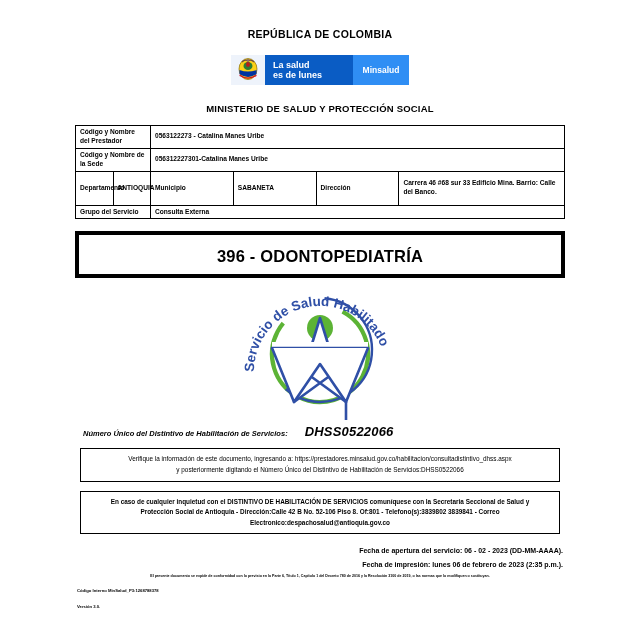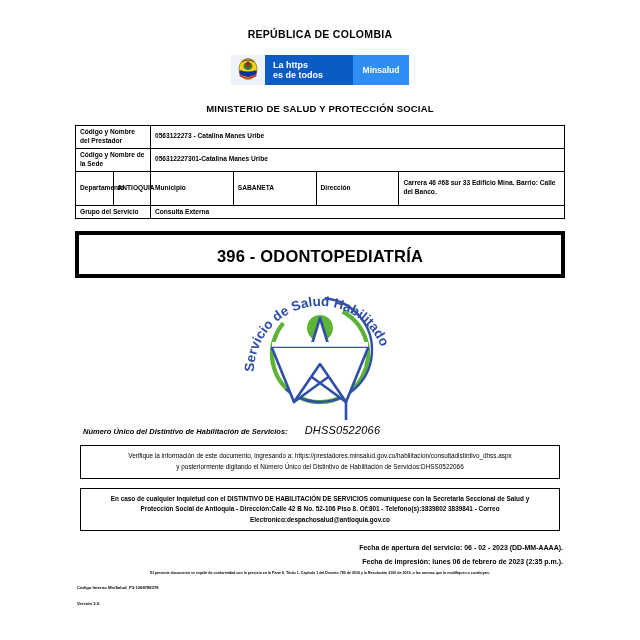--- a/index.html
+++ b/index.html
@@ -139,23 +139,23 @@
     align-items: baseline;
     gap: 17px;
     padding-left: 8px;
   }
   .unique-label {
     font-size: 7.5px;
     font-style: italic;
     font-weight: bold;
   }
   .unique-value {
-    font-size: 11px;
+    font-size: 13px;
     font-style: italic;
-    font-weight: normal;
+    font-weight: bold;
     letter-spacing: .2px;
   }
 
   
   .notice-box {
     width: 480px;
     margin: 9px auto 0 auto;
     border: 1px solid #000;
     text-align: center;
     padding: 5px 6px;
@@ -212,22 +212,22 @@
           <ellipse cx="11" cy="11" rx="9" ry="10.5" fill="#fcd116" stroke="#8a6d00" stroke-width="0.7"></ellipse>
           <path d="M2.5 12 Q11 15 19.5 12 L19.5 16 Q11 22 2.5 16 Z" fill="#0033a0"></path>
           <path d="M2.5 16.5 Q11 22.5 19.5 16.5 L19.5 18 Q11 23.5 2.5 18 Z" fill="#ce1126"></path>
           <ellipse cx="11" cy="8" rx="4.5" ry="4" fill="#2e7d32"></ellipse>
           <ellipse cx="11" cy="6.5" rx="2" ry="2.4" fill="#b71c1c"></ellipse>
           <path d="M5 4 Q8 1 11 3 Q14 1 17 4" stroke="#6d4c41" stroke-width="1.2" fill="none"></path>
           <circle cx="11" cy="2.4" r="1.4" fill="#8d6e63"></circle>
         </svg>
       </div>
       <div class="logo-main">
-        <span>La https</span>
-        <span>es de todos</span>
+        <span>La salud</span>
+        <span>es de lunes</span>
       </div>
       <div class="logo-sub">Minsalud</div>
     </div>
   </div>
 
   <div class="ministry">MINISTERIO DE SALUD Y PROTECCIÓN SOCIAL</div>
 
   <table class="info-table">
     <tbody>
         <tr>

